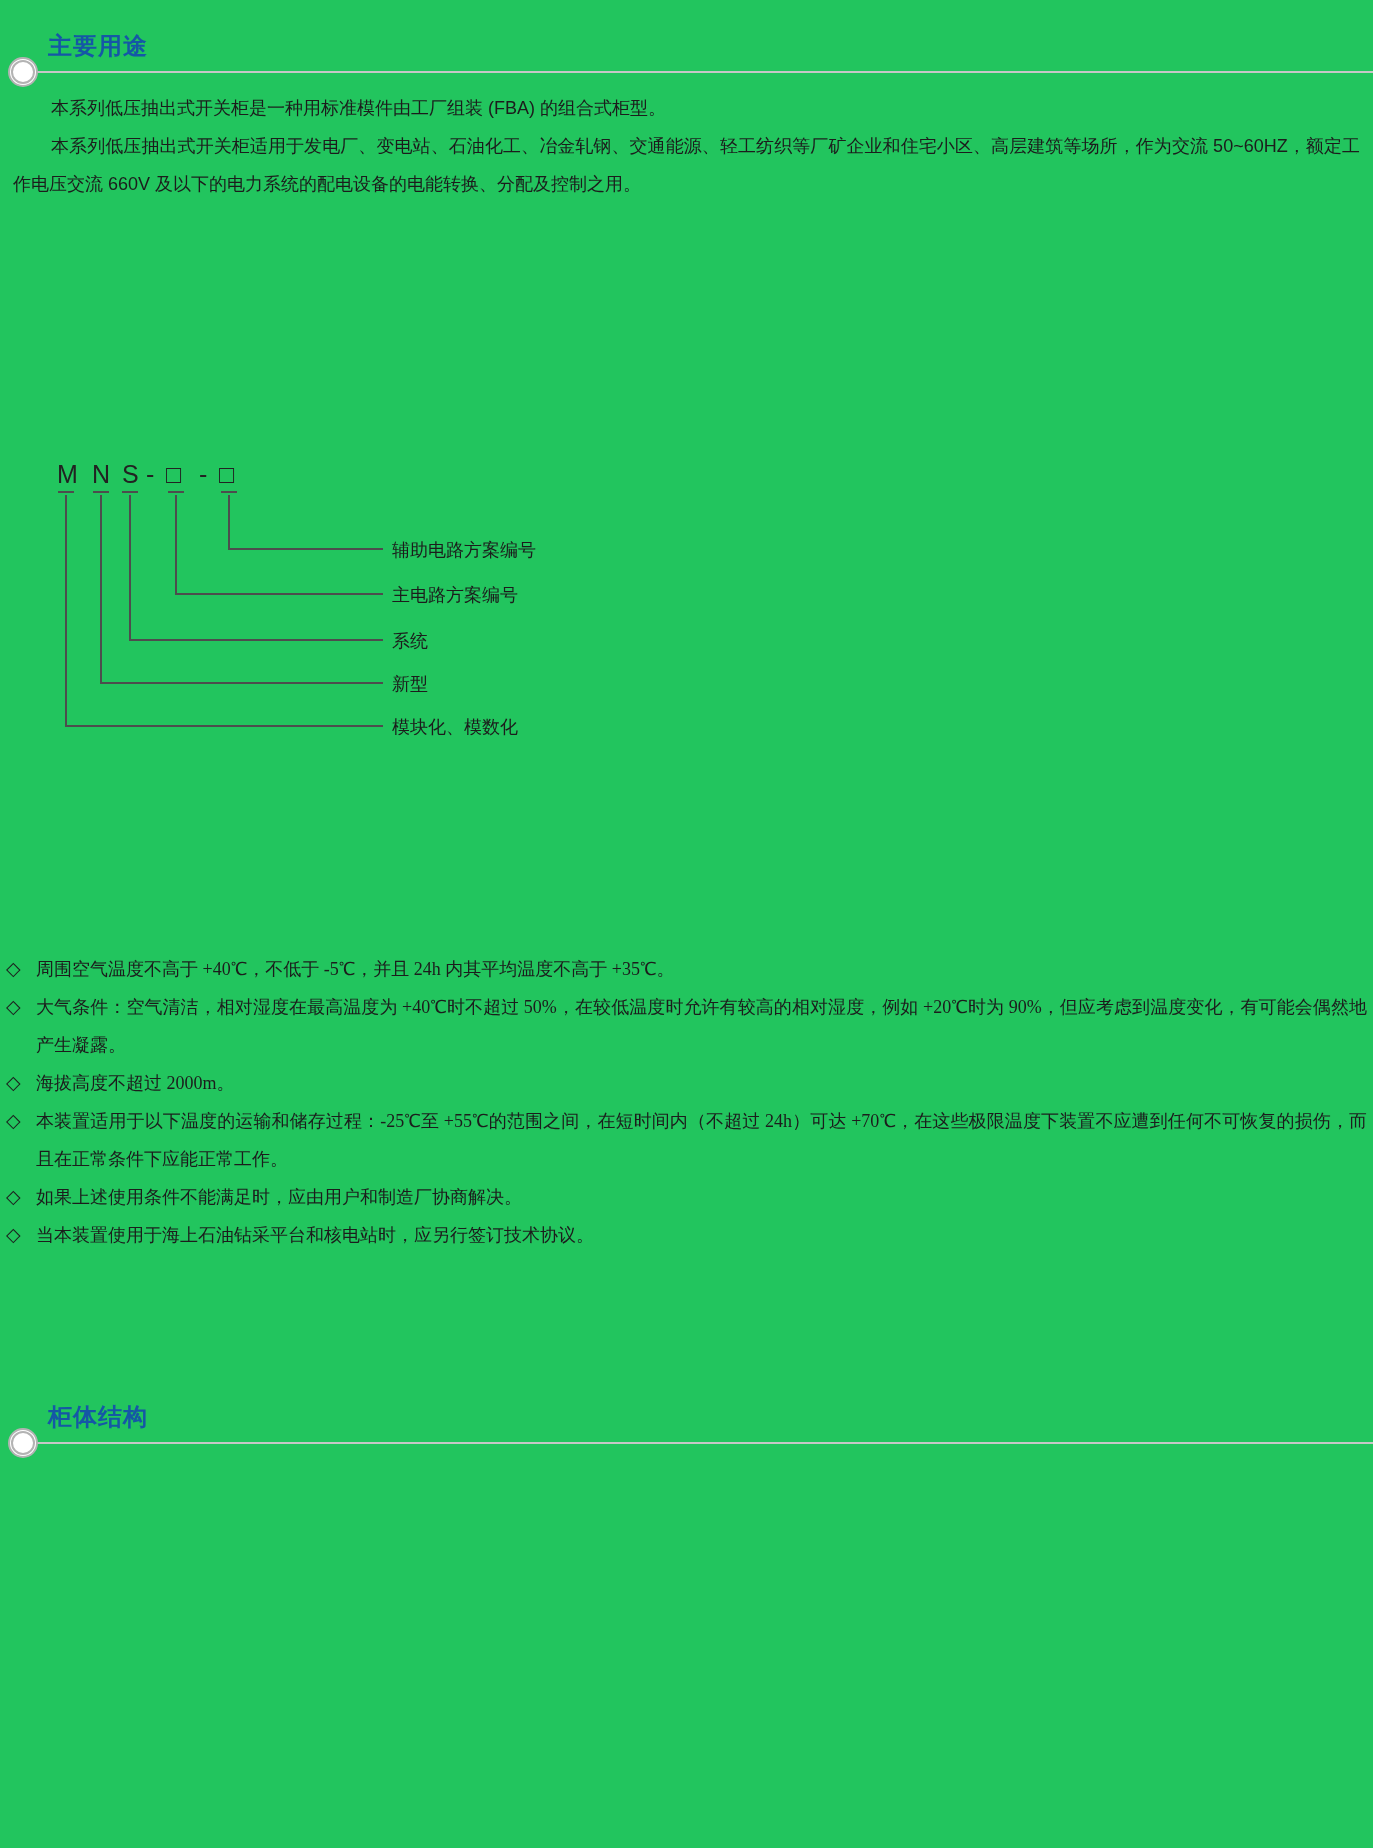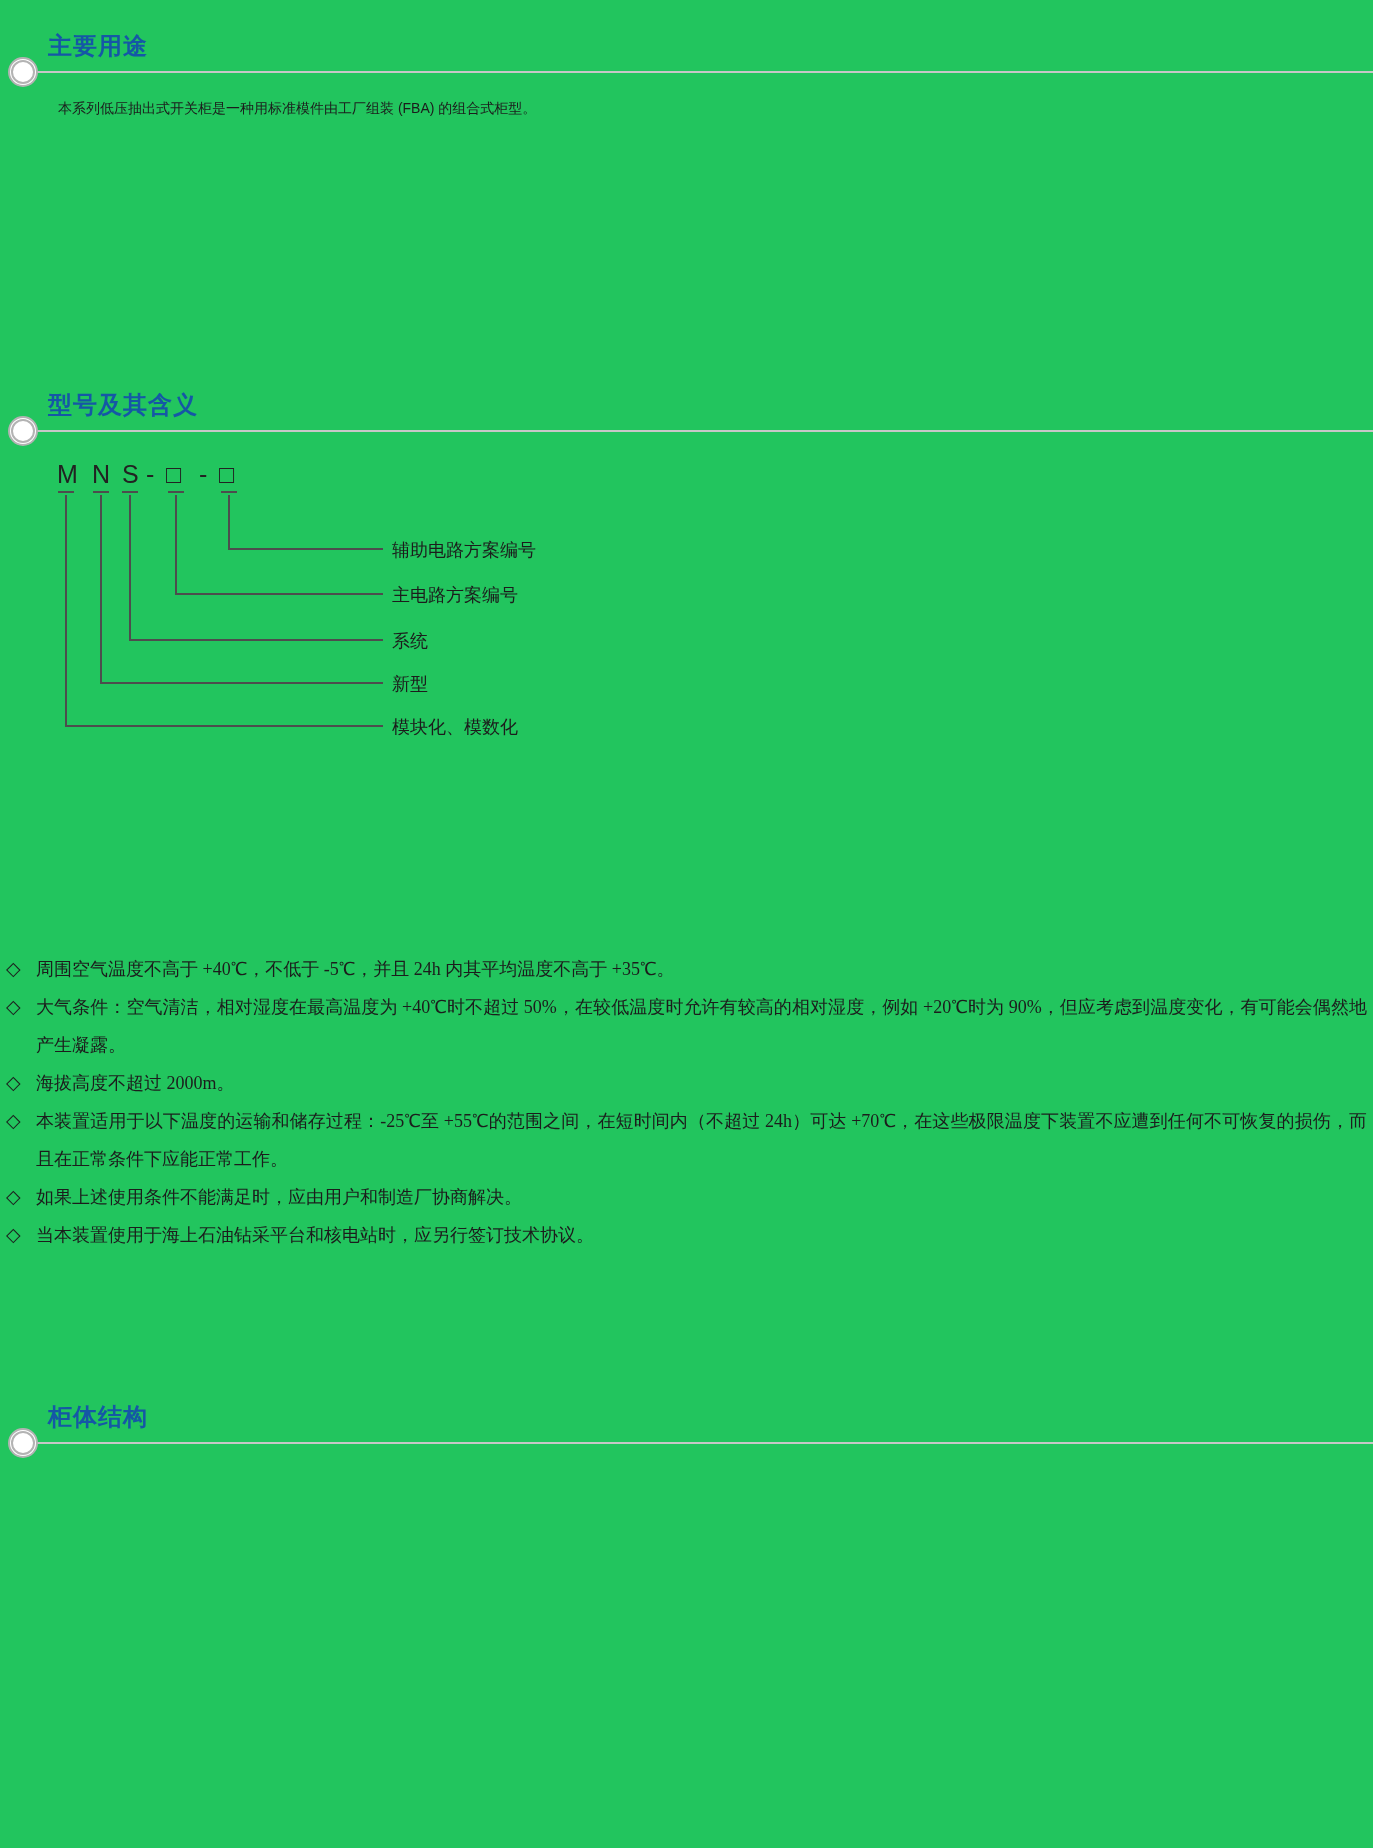--- a/index.html
+++ b/index.html
@@ -18,21 +18,21 @@
   }
   .rule { position:absolute; left:36px; right:0; top:41px; height:2px; background:#c7c7c7; }
   .ring {
     position:absolute; left:8px; top:27px; width:30px; height:30px;
     border:2px solid #b3b3b3; border-radius:50%; background:#ffffff;
     display:flex; align-items:center; justify-content:center; z-index:2;
   }
   .ring::after { content:""; width:20px; height:20px; border:2px solid #b3b3b3; border-radius:50%; }
 
   
-  .body-text { position:absolute; left:0; right:0; padding:0 20px; font-size:14px; line-height:38px; }
+  .body-text { position:absolute; left:0; right:0; padding:0 13px; font-size:18px; line-height:38px; }
   .body-text p { text-indent:38px; text-align:justify; }
 
   
   .env-list { position:absolute; left:0; right:0; padding:0 6px; font-size:18px; line-height:38px; }
   .env-item { display:flex; }
   .env-marker { width:30px; flex:none; font-size:19px; color:#1c1c1c; }
   .env-text { flex:1; text-align:justify;font-family:Liberation Serif, serif; }
 
   
   .diagram { position:absolute; left:0; top:461px; width:100%; height:310px; }
@@ -46,27 +46,23 @@
 
 <div class="page">
 
   <div class="sec-head" style="top:30px">
     <span class="ring"></span>
     <h2 class="sec-title">主要用途</h2>
     <div class="rule"></div>
   </div>
   <div class="body-text" style="top:89px">
     <p>本系列低压抽出式开关柜是一种用标准模件由工厂组装 (FBA) 的组合式柜型。</p>
+    <p>本系列低压抽出式开关柜适用于发电厂、变电站、石油化工、冶金轧钢、交通能源、轻工纺织等厂矿企业和住宅小区、高层建筑等场所，作为交流 50~60HZ，额定工作电压交流 660V 及以下的电力系统的配电设备的电能转换、分配及控制之用。</p>
   </div>
 
-  <div class="sec-head" style="top:389px">
-    <span class="ring"></span>
-    <h2 class="sec-title">型号及其含义</h2>
-    <div class="rule"></div>
-  </div>
 
   <div class="diagram">
 
     <span class="code-part" style="left:57px">M</span>
     <span class="code-part" style="left:92px">N</span>
     <span class="code-part" style="left:122px">S</span>
     <span class="code-part" style="left:146px">-</span>
     <span class="code-part" style="left:166px">□</span>
     <span class="code-part" style="left:199px">-</span>
     <span class="code-part" style="left:219px">□</span>

